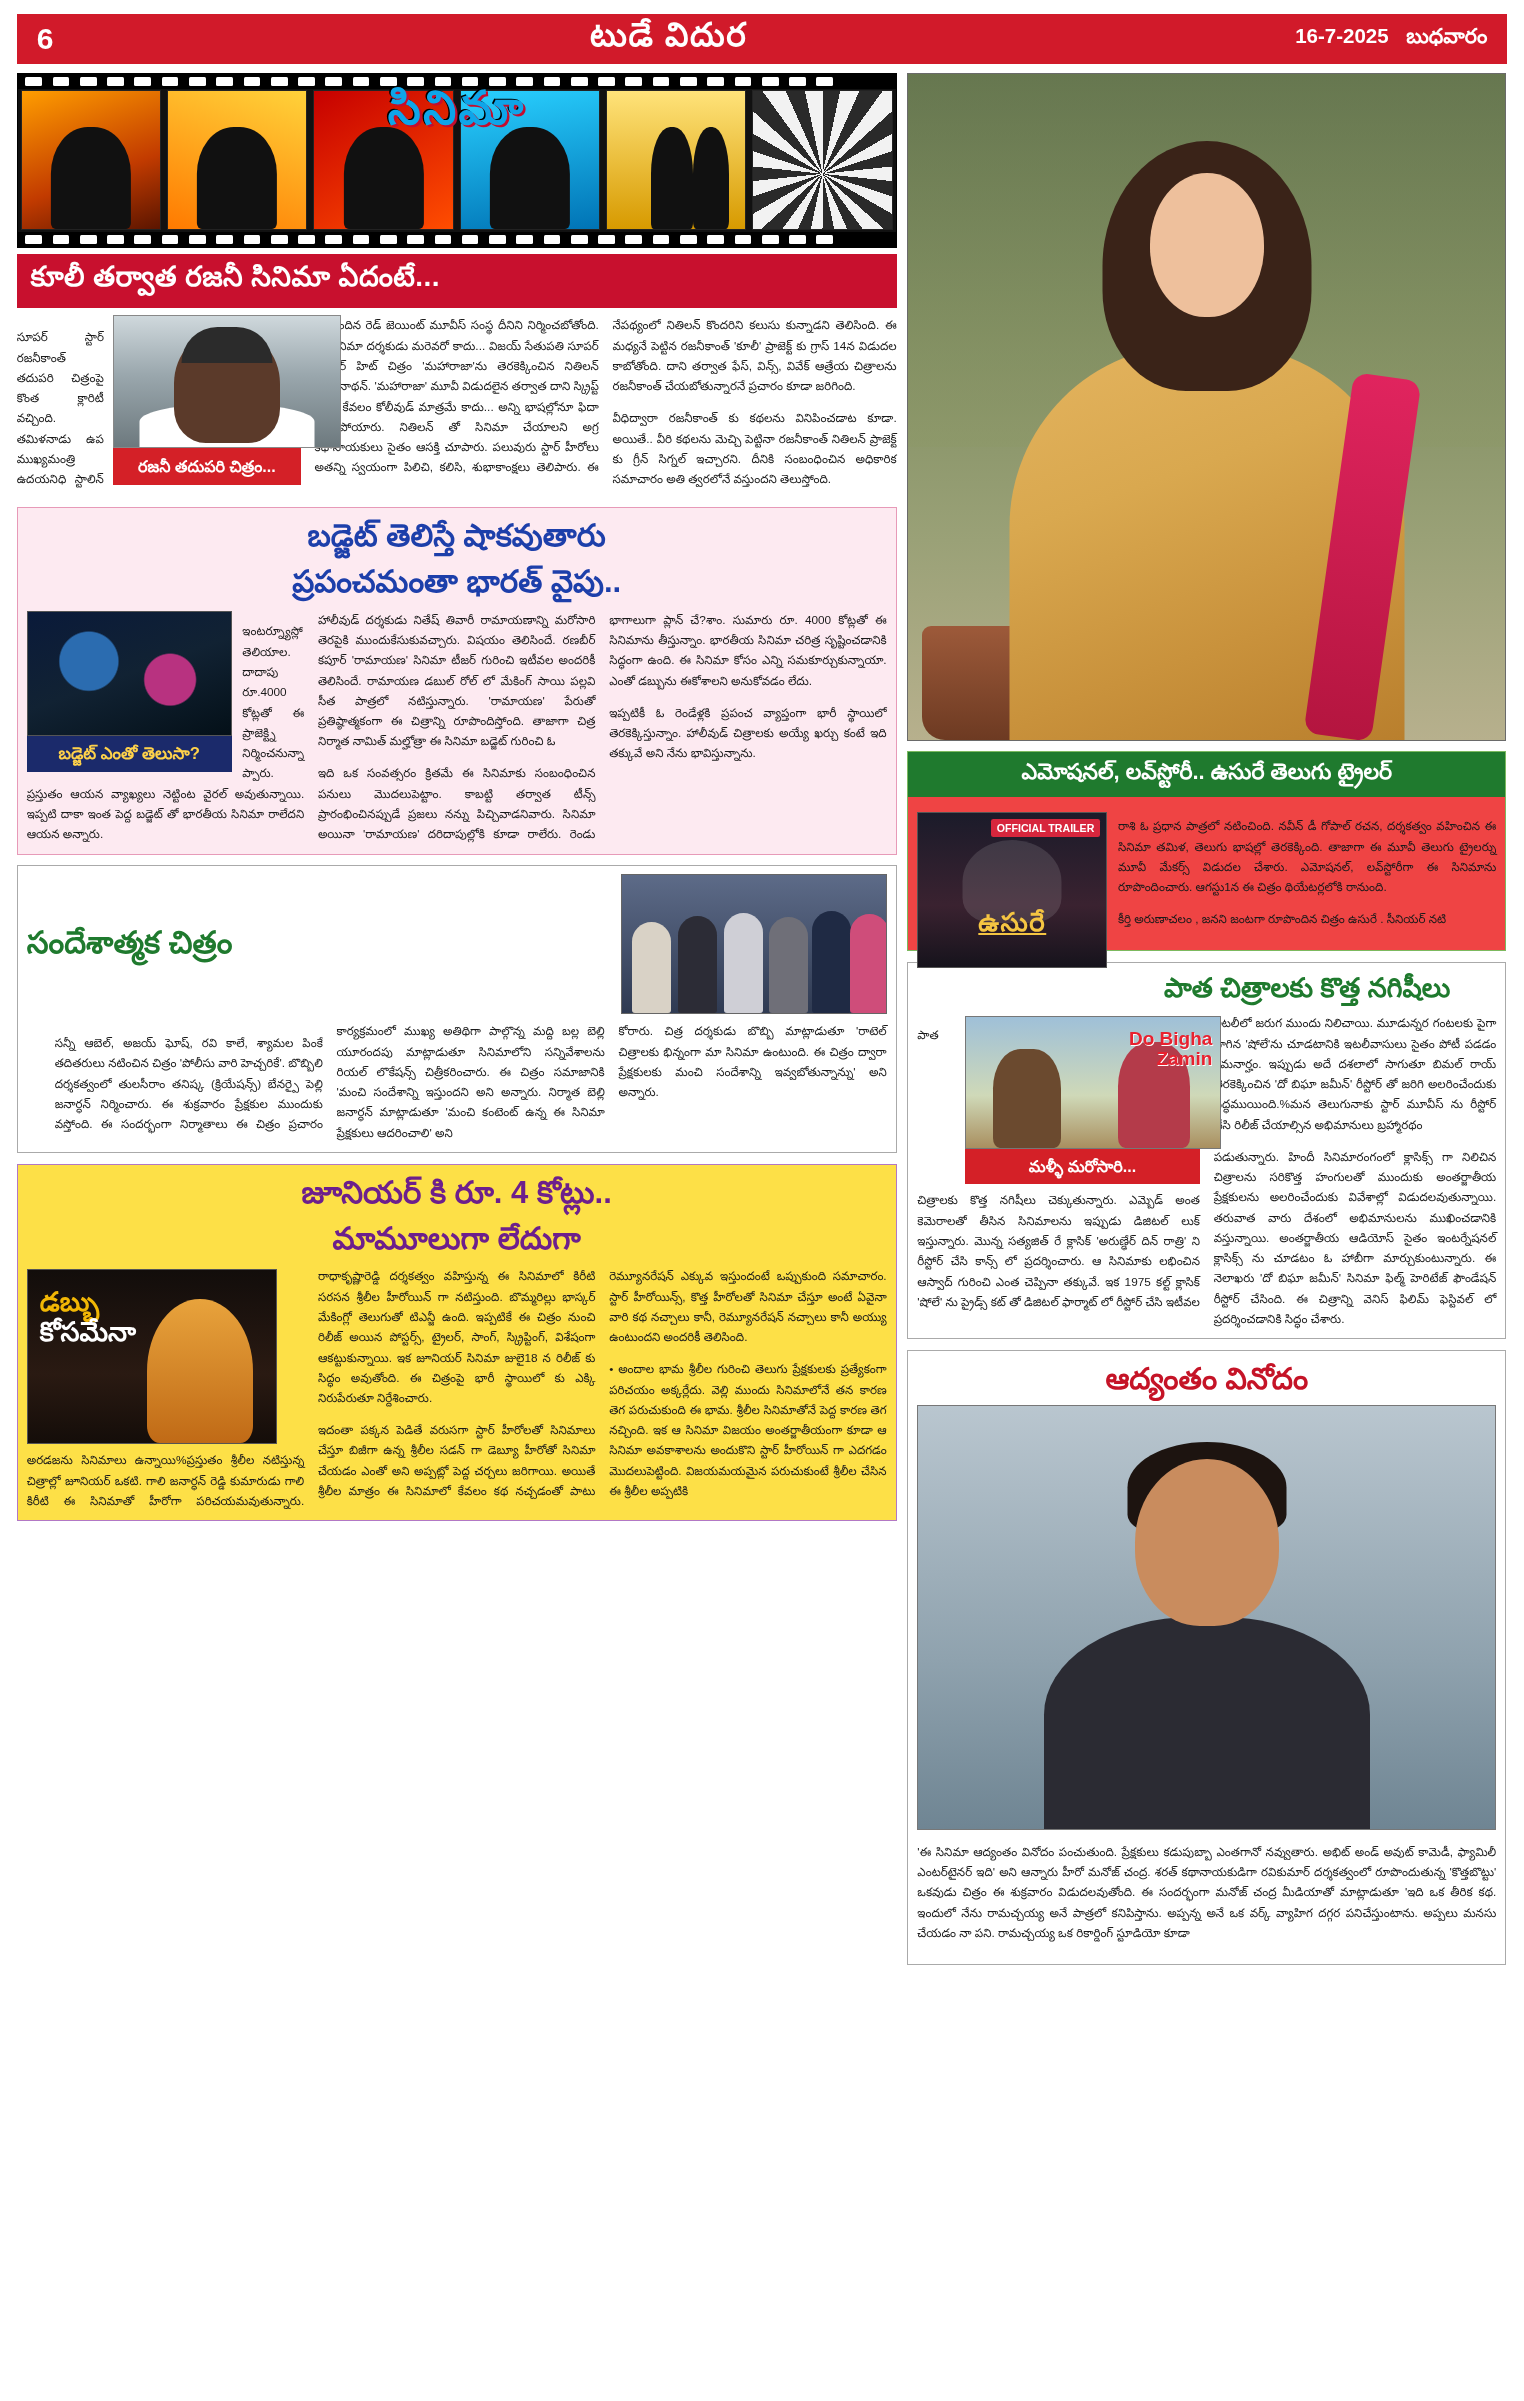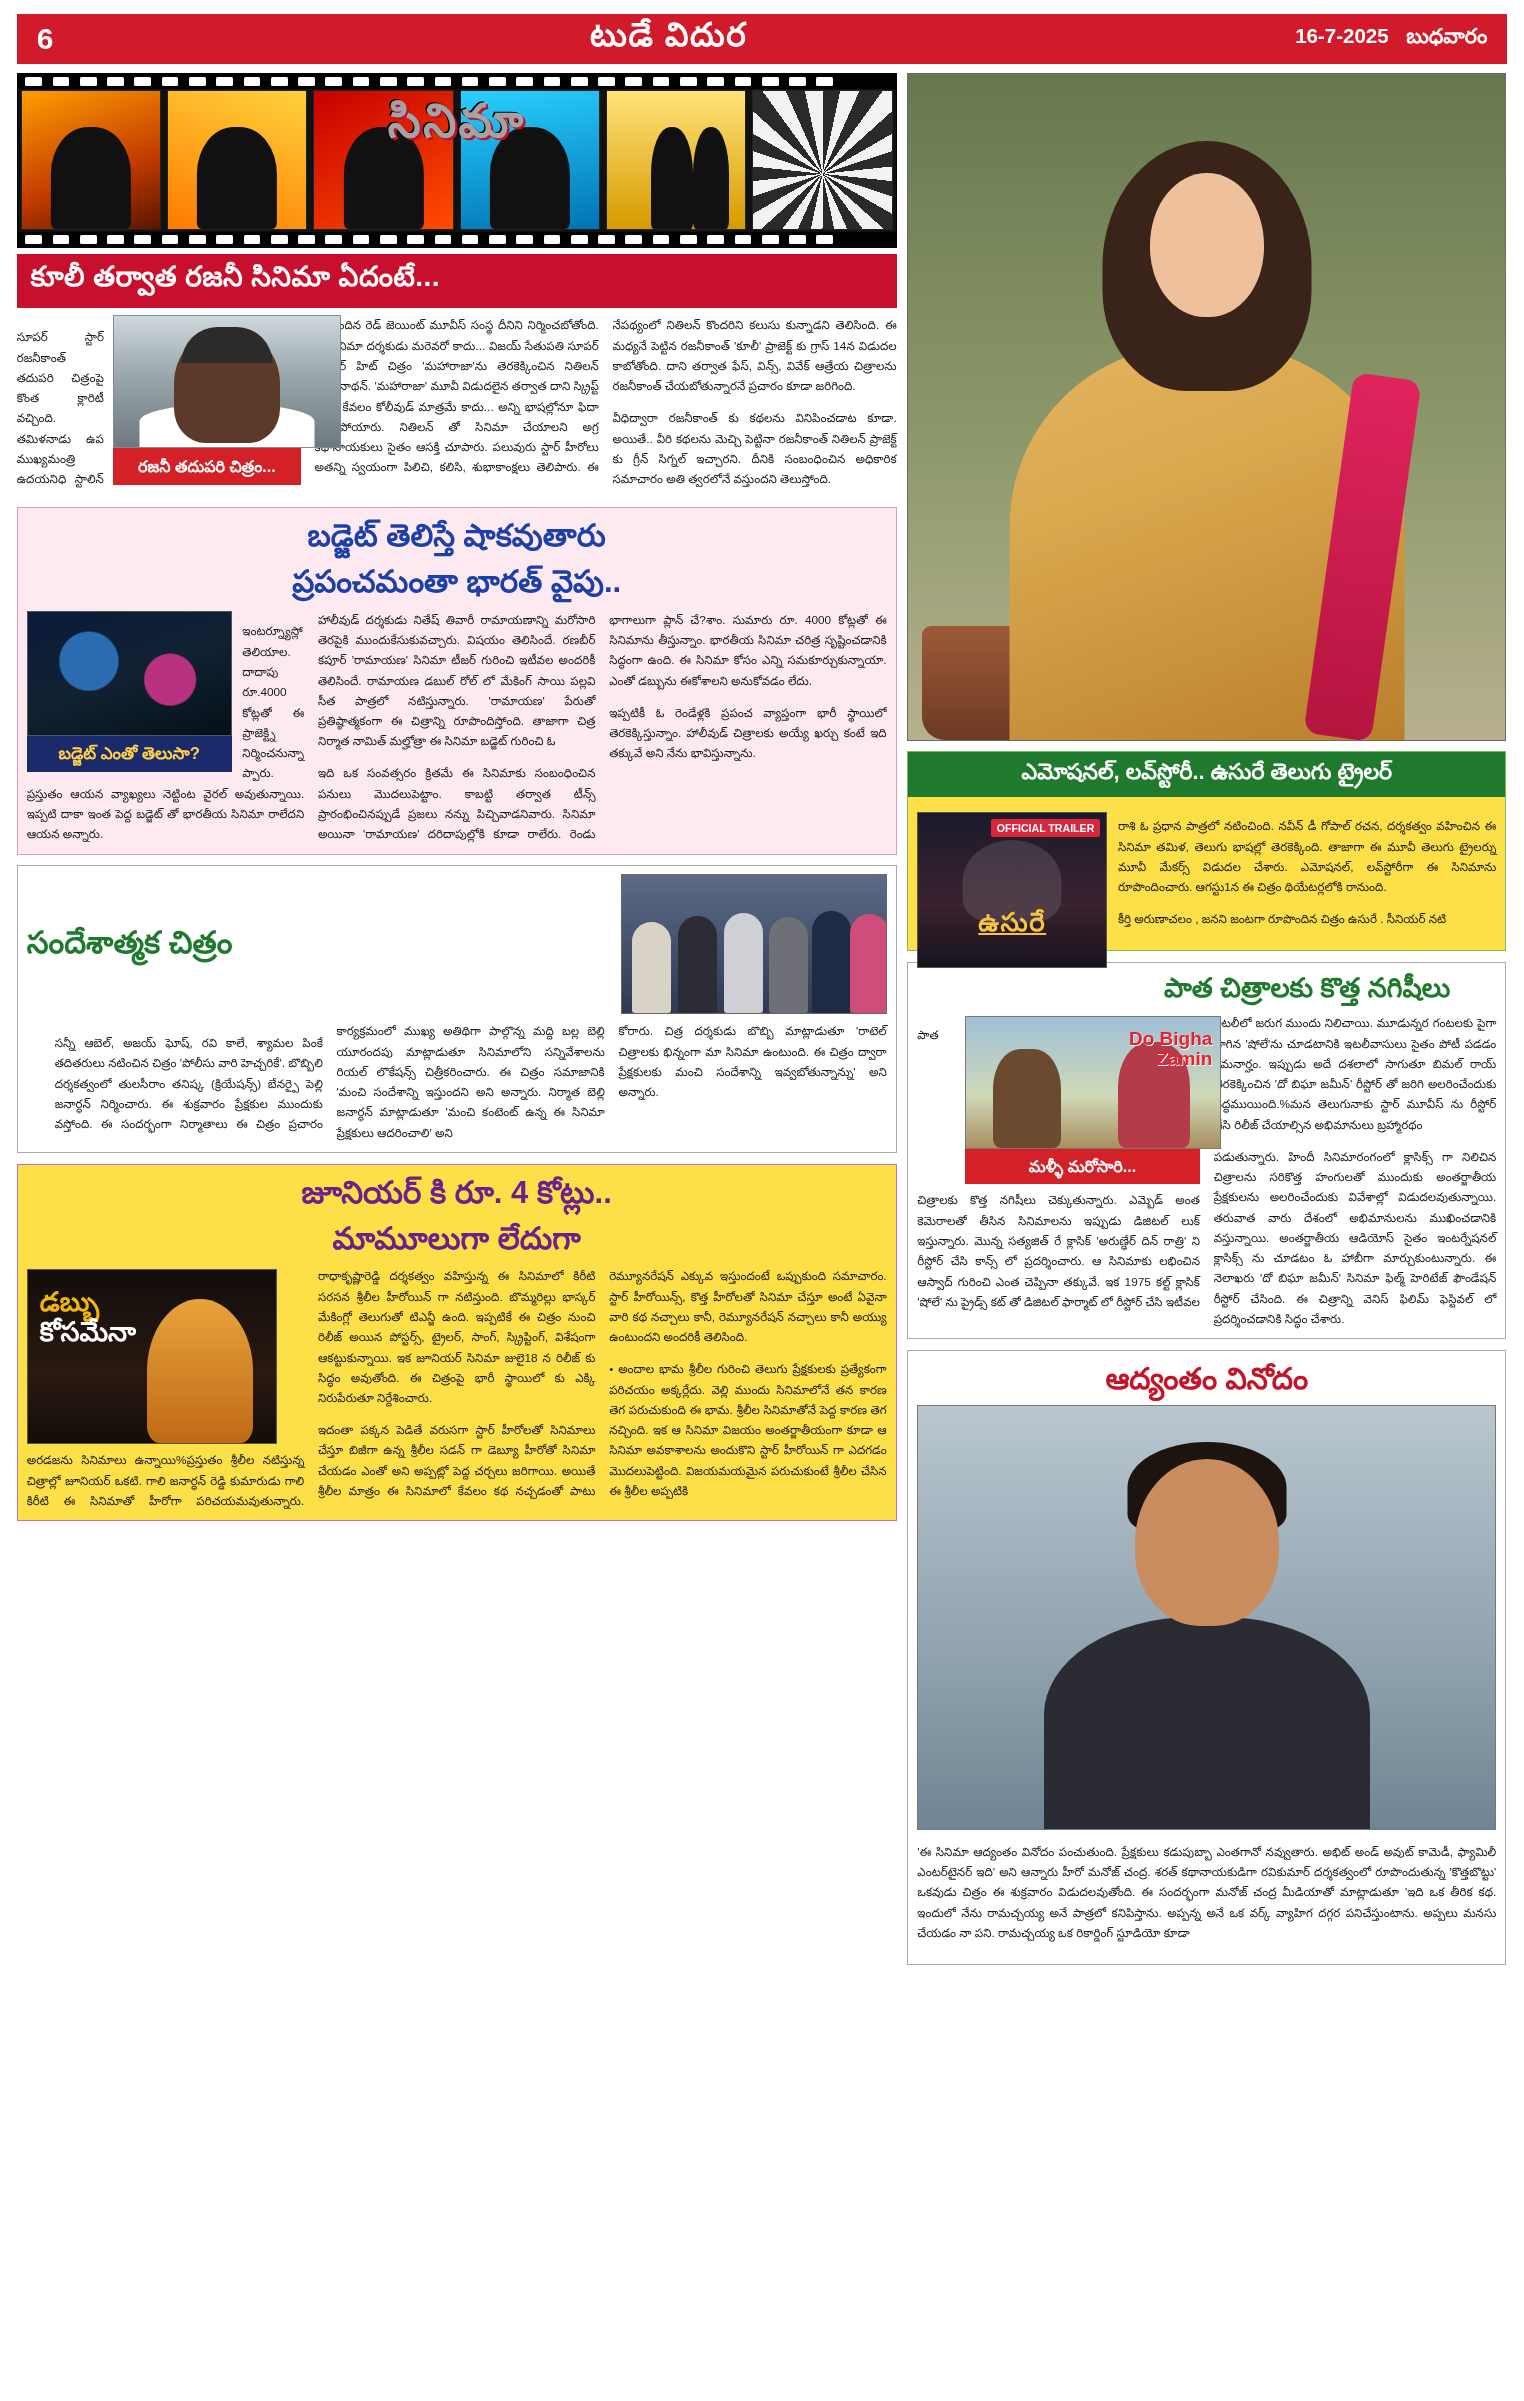--- a/index.html
+++ b/index.html
@@ -92,23 +92,23 @@
     position: absolute; left: 0; right: 0; height: 15px;
     background: #000;
     display: flex; gap: 10.6px; padding: 3px 7.6px;
   }
   .perf-top { top: 0; } .perf-bot { bottom: 0; }
   .perf-top i, .perf-bot i {
     display: block; width: 16.7px; height: 9px; background: #fff; border-radius: 1.5px;
   }
   .cinema-word {
     position: absolute;
-    top: 19px; left: 50%; transform: translateX(-50%);
+    top: 6px; left: 50%; transform: translateX(-50%);
     font-size: 47px; font-weight: bold;
-    color: #a3a3a3;
+    color: #0ea5e9;
     text-shadow: 2.3px 2.3px 0 #c40d2e, -1.5px -1.5px 0 #000;
     letter-spacing: 2.3px;
     z-index: 4;
   }
 
   
   .hl-bar {
     background: #c8102e;
     color: #fff;
     font-size: 28px;
@@ -215,21 +215,21 @@
   }
 
   
   .box {
     border: 1.5px solid #999;
     margin-top: 10.6px;
     padding: 7.6px 9px 9px 9px;
     background: #fff;
   }
   .box.pink { background: #fdeaf1; border-color: #e79ab8; }
-  .box.green { background: #fde047; border-color: #7cb95f; }
+  .box.green { background: #ef4444; border-color: #7cb95f; }
   .box.purple { background: #fde047; border-color: #b278c4; }
   .box.plain { background: #fff; border-color: #aaa; }
 
   .box-title {
     font-size: 31px; font-weight: bold;
     text-align: center; line-height: 1.25;
     margin: 1.5px 0 7.6px 0;
   }
   .t-blue { color: #1d3faa; }
   .t-green { color: #1f7a2e; }

